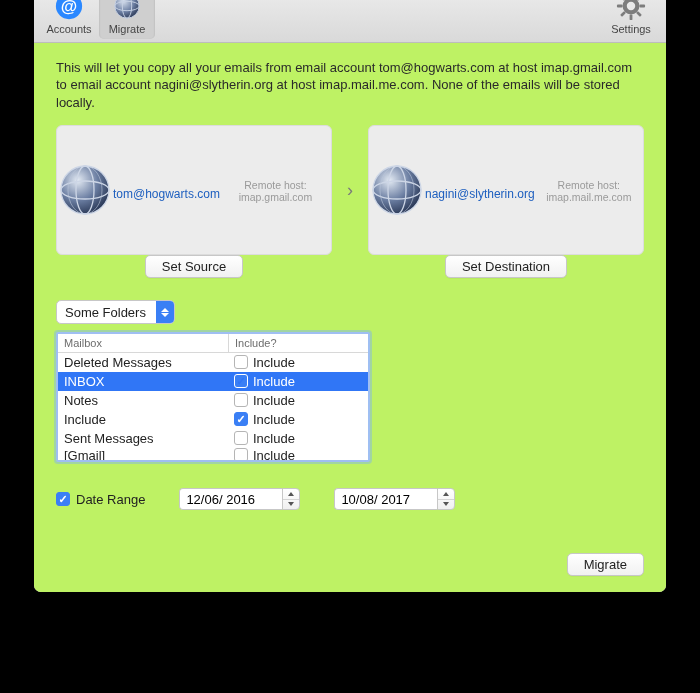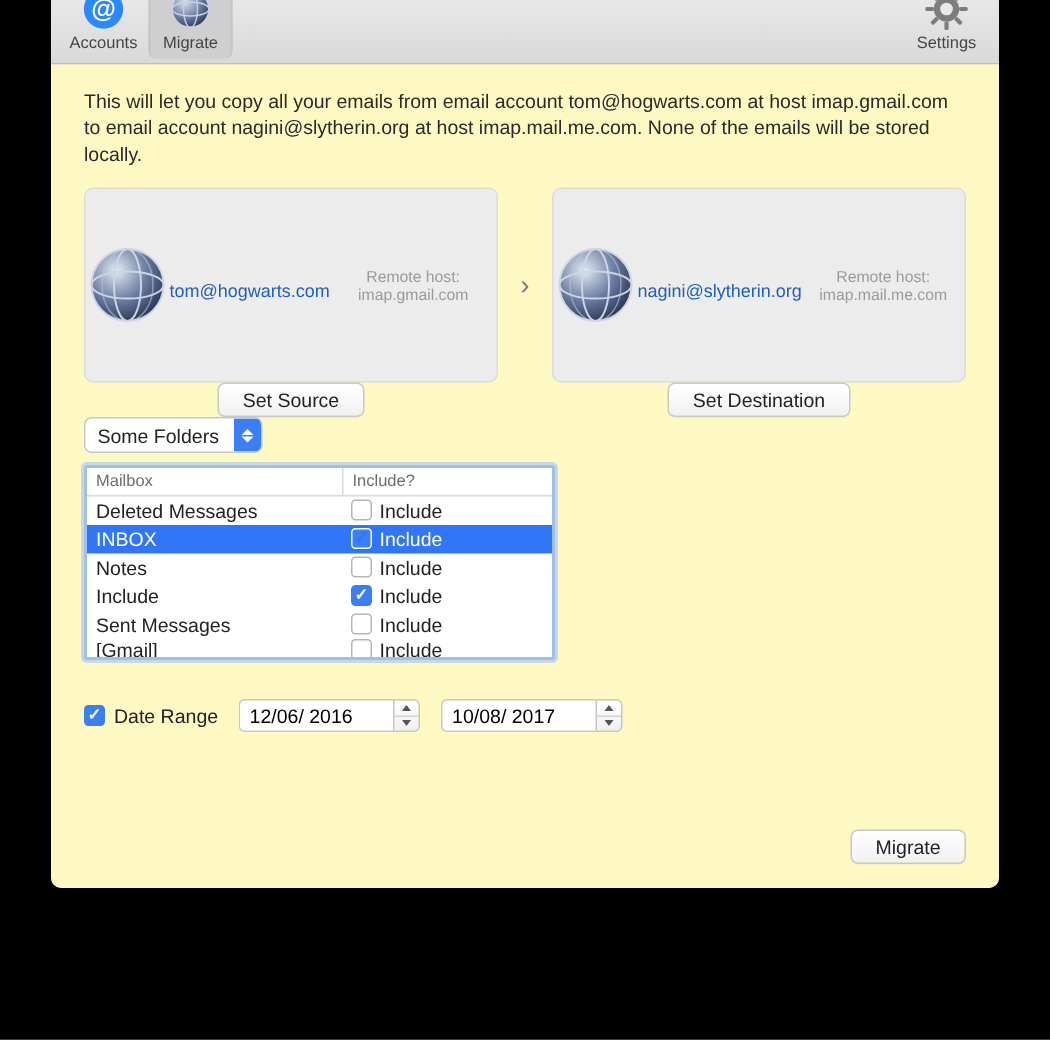--- a/index.html
+++ b/index.html
@@ -92,21 +92,21 @@
     width: 30px;
     height: 30px;
     display: flex;
     align-items: center;
     justify-content: center;
   }
 
   
   .content {
     flex: 1;
-    background: #fef9c3;
+    background: #bef264;
     padding: 16px 22px 16px 22px;
     overflow: hidden;
     position: relative;
   }
   .intro {
     font-size: 13px;
     line-height: 1.35;
     color: #2a2a2a;
     margin-bottom: 14px;
   }
@@ -166,20 +166,21 @@
     border-radius: 5px;
     padding: 3px 16px;
     font-size: 13px;
     color: #222;
     box-shadow: 0 1px 0 rgba(0,0,0,.03);
     cursor: default;
   }
 
   
   .popup-wrap {
+    margin-top: 22px;
     margin-bottom: 8px;
   }
   .mac-popup {
     display: inline-flex;
     align-items: center;
     background: #fff;
     border: 1px solid #c7c7c7;
     border-radius: 5px;
     height: 22px;
     overflow: hidden;
@@ -302,20 +303,21 @@
   }
   .stepper input {
     width: 90px;
     border: 1px solid #c7c7c7;
     border-right: none;
     border-radius: 4px 0 0 4px;
     padding: 0 6px;
     font-size: 13px;
     font-family: inherit;
     background: #fff;
+    margin-left: 20px;
   }
   .stepper .spin {
     width: 16px;
     border: 1px solid #c7c7c7;
     border-radius: 0 4px 4px 0;
     background: linear-gradient(#ffffff,#f0f0f0);
     display: flex;
     flex-direction: column;
   }
   .stepper .spin div {

